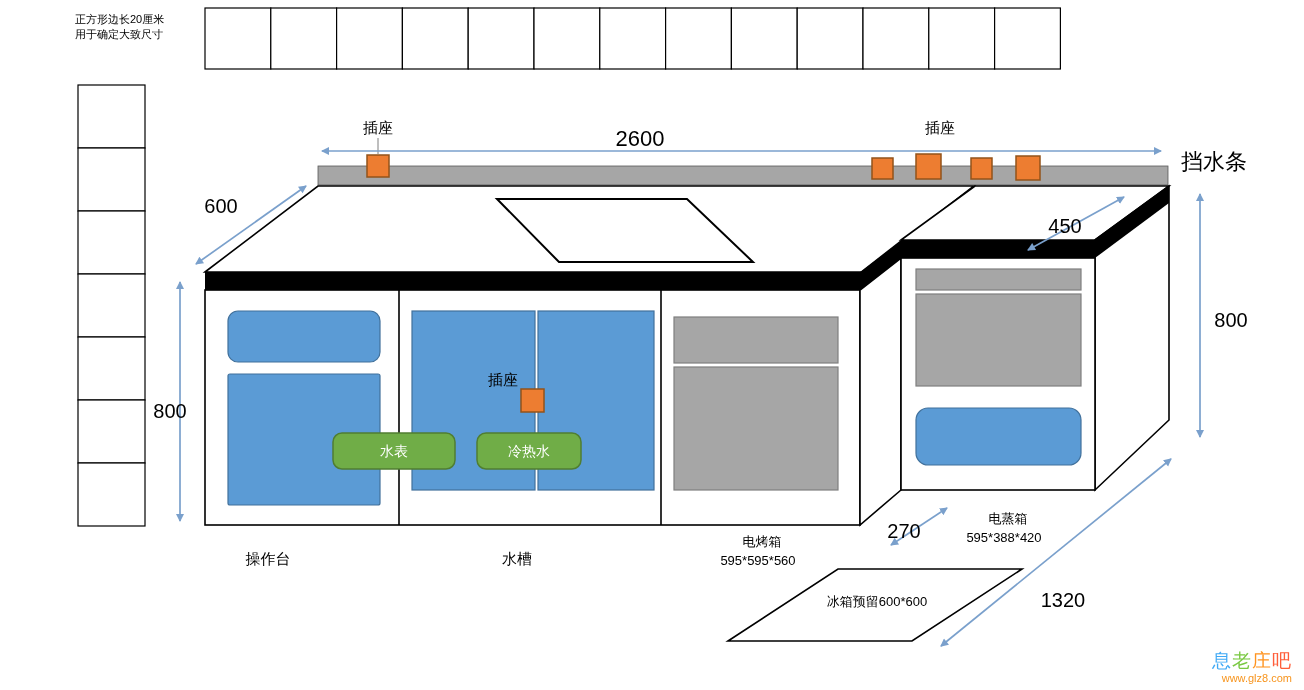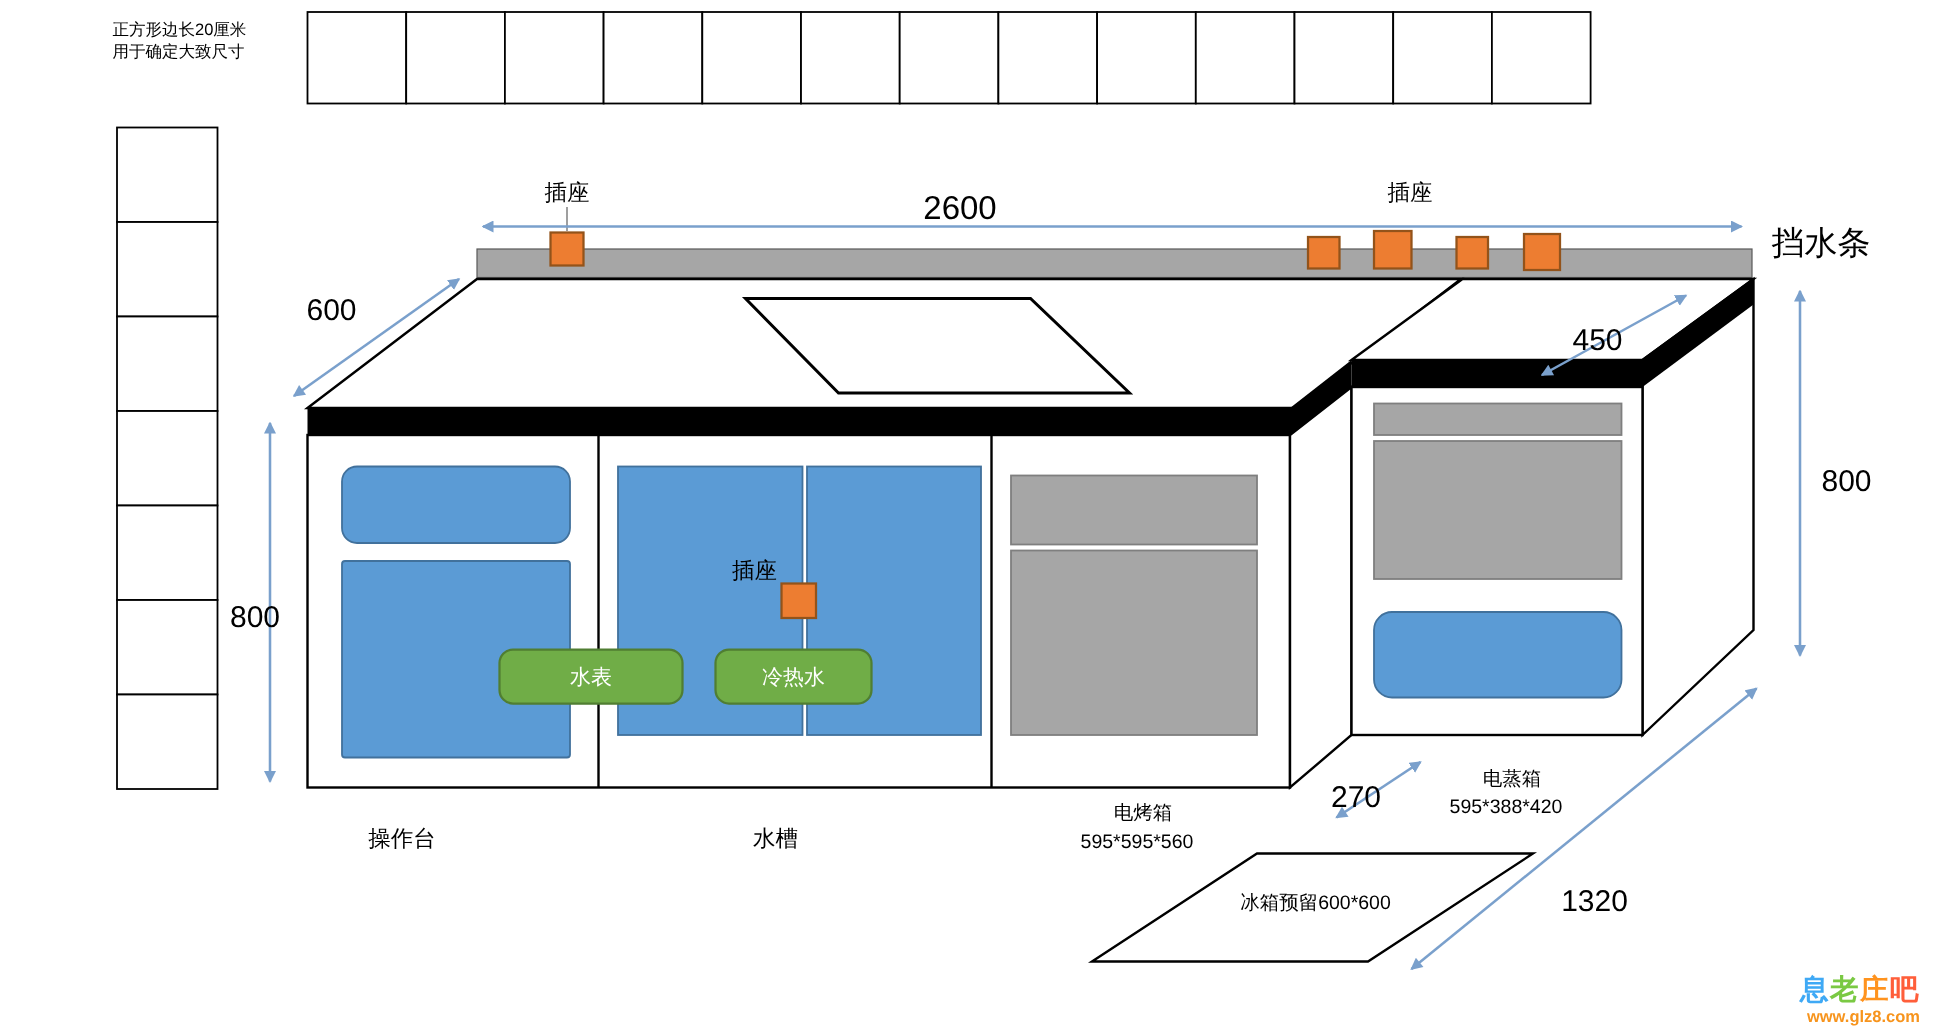--- a/index.html
+++ b/index.html
@@ -23,21 +23,21 @@
   
   text{font-family:"Liberation Sans","DejaVu Sans",sans-serif;fill:#000000;}
   .f22{font-size:22px;}
   .f20{font-size:20px;}
   .f15{font-size:15px;}
   .f13{font-size:13px;}
   .f11{font-size:11px;}
   .btn-text{fill:#ffffff;font-size:14px;}
 
   
-  .watermark{position:absolute;right:24px;bottom:6px;text-align:right;font-weight:bold;line-height:1.1;}
+  .watermark{position:absolute;right:12px;bottom:6px;text-align:right;font-weight:normal;line-height:1.1;}
   .wm-title{font-size:19px;letter-spacing:1px;}
   .wm1{color:#3fa9f5;} .wm2{color:#7ac943;} .wm3{color:#ff931e;} .wm4{color:#ff5e3a;}
   .wm-url{font-size:11px;color:#f7941d;}
 </style>
 </head>
 <body>
 
 <div class="canvas">
 
 <svg id="diagram" width="1304" height="690" viewBox="0 0 1304 690">

